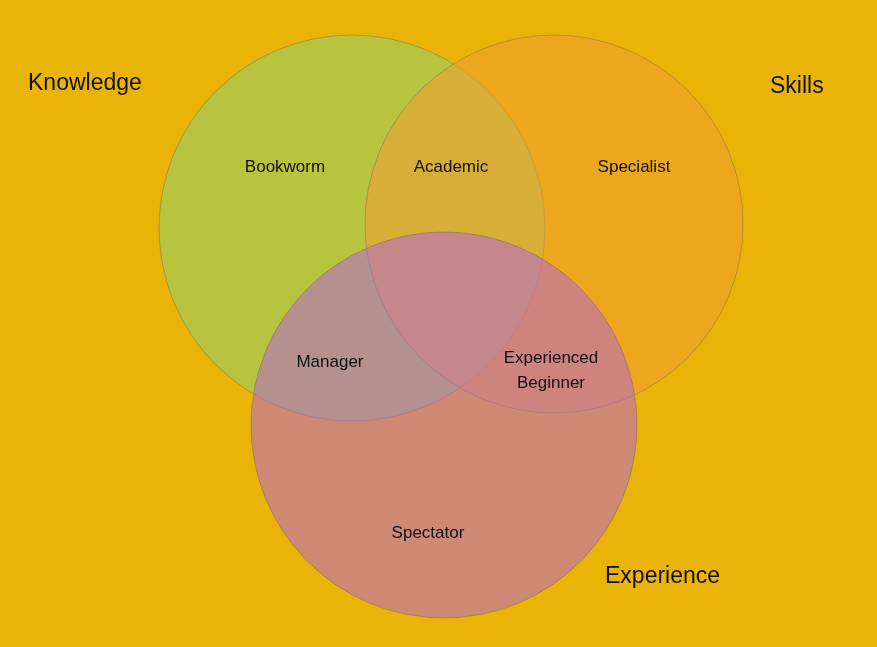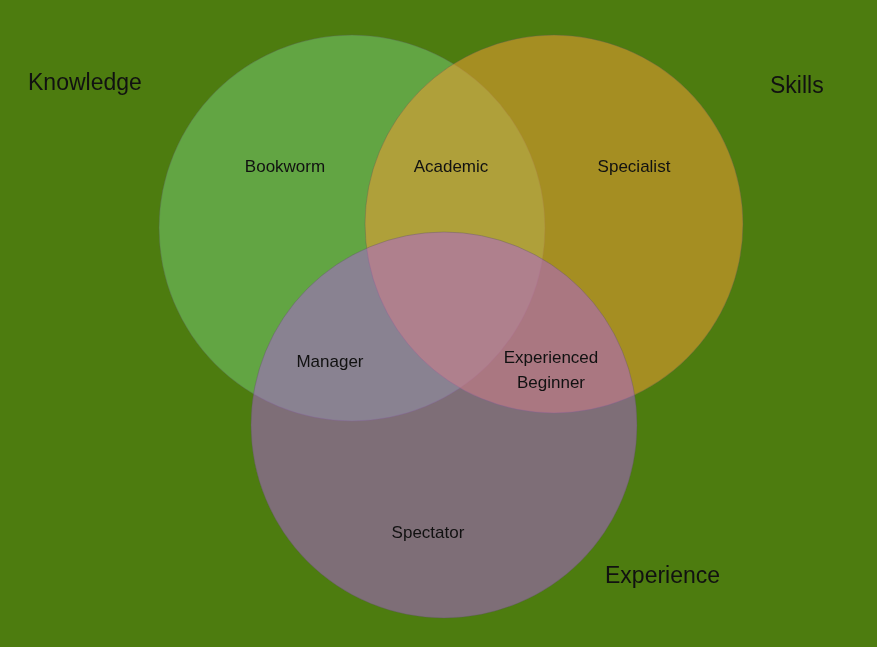--- a/index.html
+++ b/index.html
@@ -4,21 +4,21 @@
   <style>
     html, body {
       margin: 0;
       padding: 0;
       background: #ffffff;
     }
     .stage {
       position: relative;
       width: 877px;
       height: 647px;
-      background: #4d7c0f;
+      background: #eab308;
       overflow: hidden;
       font-family: "Liberation Sans", sans-serif;
     }
     svg text {
       fill: #111111;
     }
     .set-label {
       font-size: 23px;
       text-anchor: start;
     }

